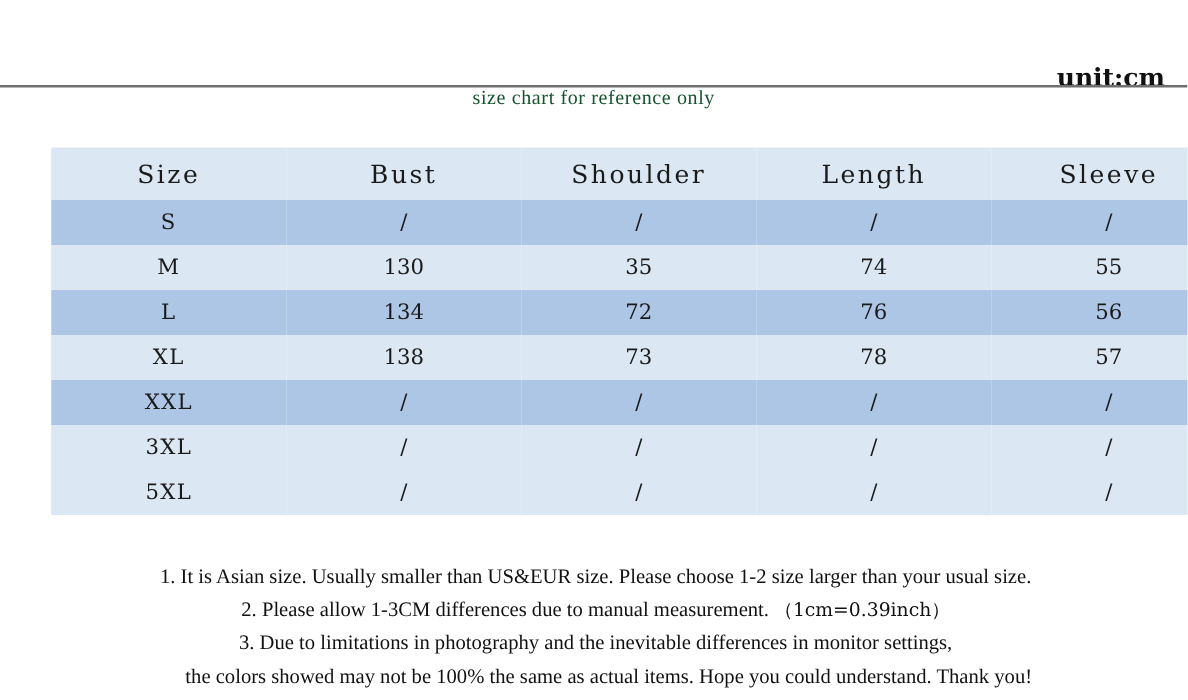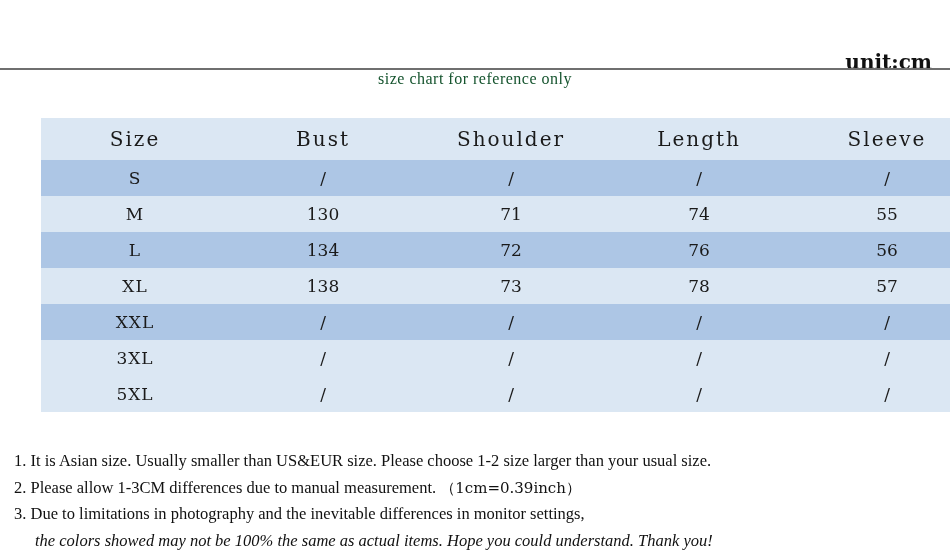--- a/index.html
+++ b/index.html
@@ -113,28 +113,28 @@
   
   .notes {
     position: absolute;
     top: 448px;
     left: 14px;
     width: 925px;
     font-family: "Liberation Serif", serif;
     font-size: 16.5px;
     color: #111111;
     line-height: 1.62;
+    text-align: center;
   }
   .note-line {
     white-space: nowrap;
   }
   .note-indent {
     padding-left: 21px;
     white-space: nowrap;
-    font-style: italic;
   }
   .paren {
     font-family: "DejaVu Serif", serif;
     font-size: 15px;
   }
 </style>
 </head>
 <body>
 
 <div class="page">
@@ -160,21 +160,21 @@
           <td class="size-col">S</td>
           <td class="val dash">/</td>
           <td class="val dash">/</td>
           <td class="val dash">/</td>
           <td class="val dash">/</td>
         </tr>
 
         <tr class="alt-b">
           <td class="size-col">M</td>
           <td class="val">130</td>
-          <td class="val">71</td>
+          <td class="val">35</td>
           <td class="val">74</td>
           <td class="val">55</td>
         </tr>
 
         <tr class="alt-a">
           <td class="size-col">L</td>
           <td class="val">134</td>
           <td class="val">72</td>
           <td class="val">76</td>
           <td class="val">56</td>

